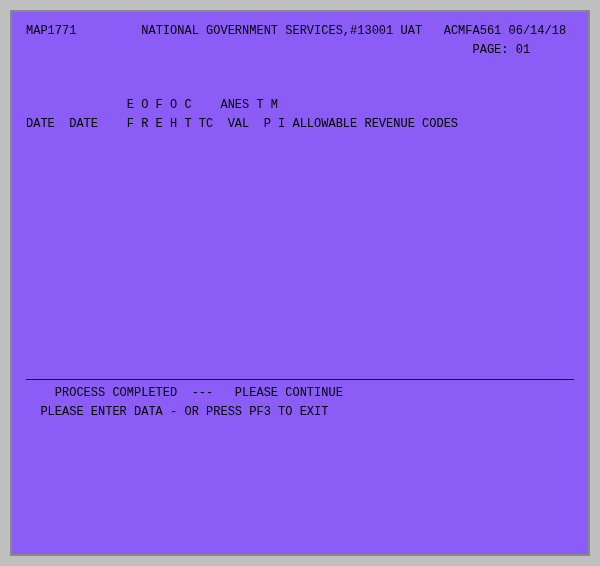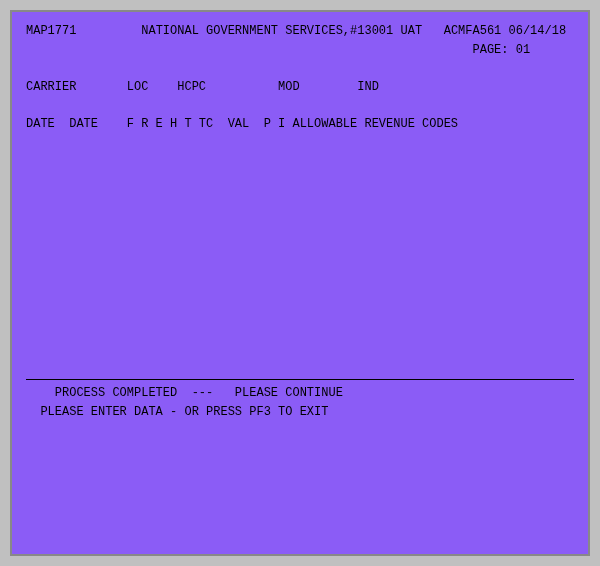--- a/index.html
+++ b/index.html
@@ -46,25 +46,25 @@
 
 <div class="screen-container">
 
   <div class="line"><span>MAP1771</span>         <span>NATIONAL GOVERNMENT SERVICES,#13001 UAT</span>   <span>ACMFA561 06/14/18</span></div>
 
 
   <div class="line">                                                              <span>PAGE: 01</span></div>
 
   <div class="line"> </div>
 
-  <div class="line">CARRIER       LOC    HCPC          MOD        IND</div>
 
 
   <div class="line"> </div>
 
+  <div class="line">              E O F O C    ANES T M</div>
   <div class="line">DATE  DATE    F R E H T TC  VAL  P I ALLOWABLE REVENUE CODES</div>
 
   <div class="line"> </div>
   <div class="line"> </div>
   <div class="line"> </div>
   <div class="line"> </div>
   <div class="line"> </div>
   <div class="line"> </div>
   <div class="line"> </div>
   <div class="line"> </div>

